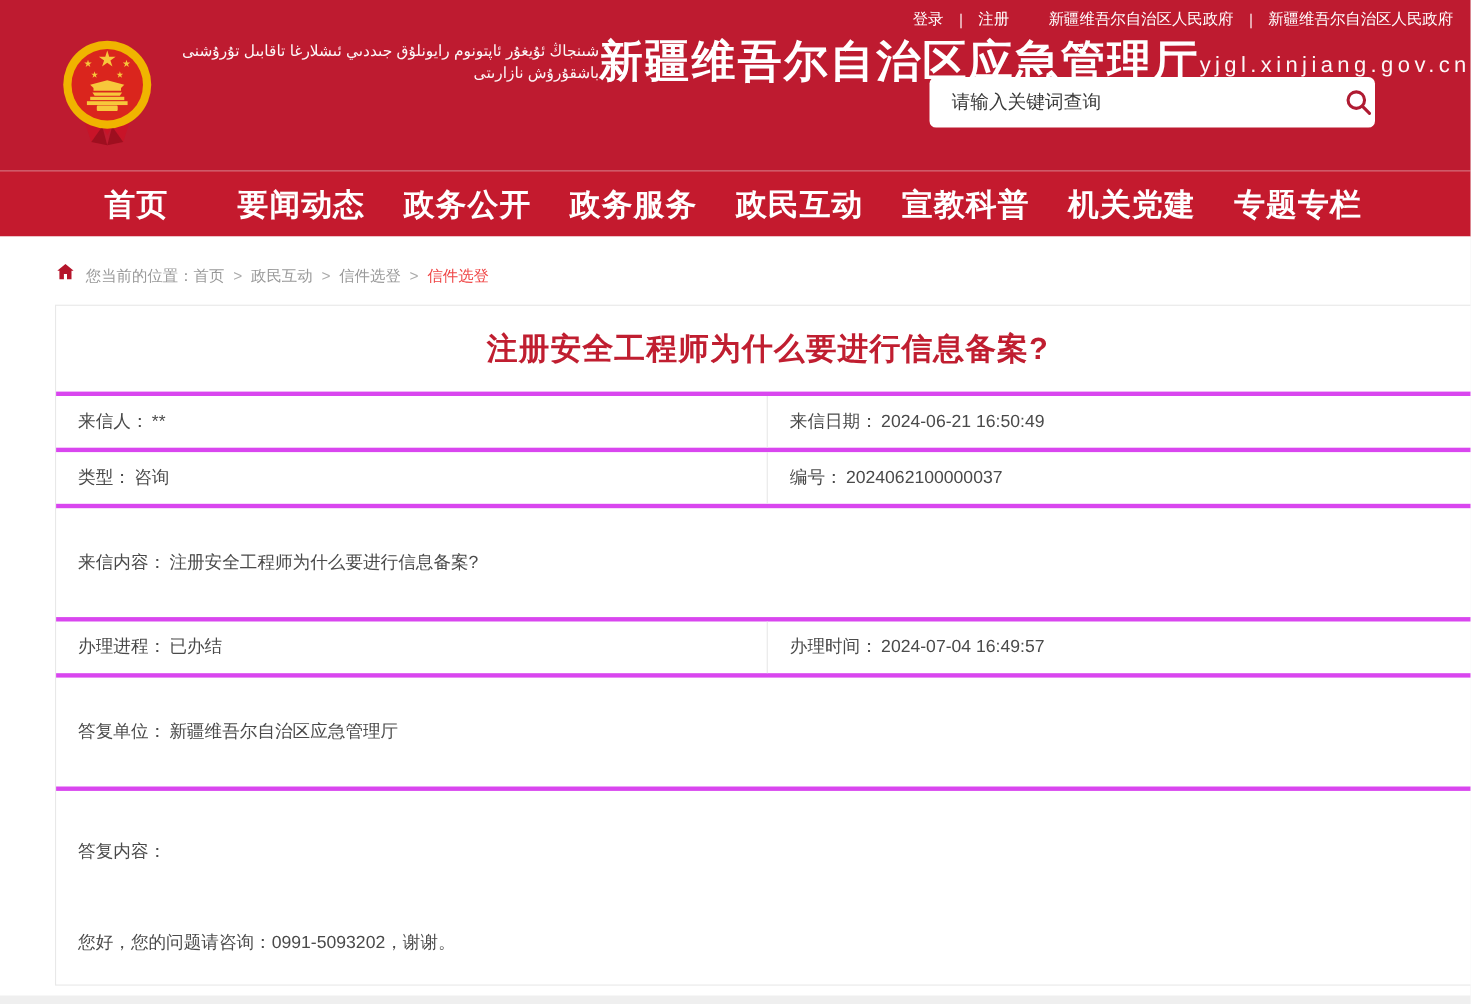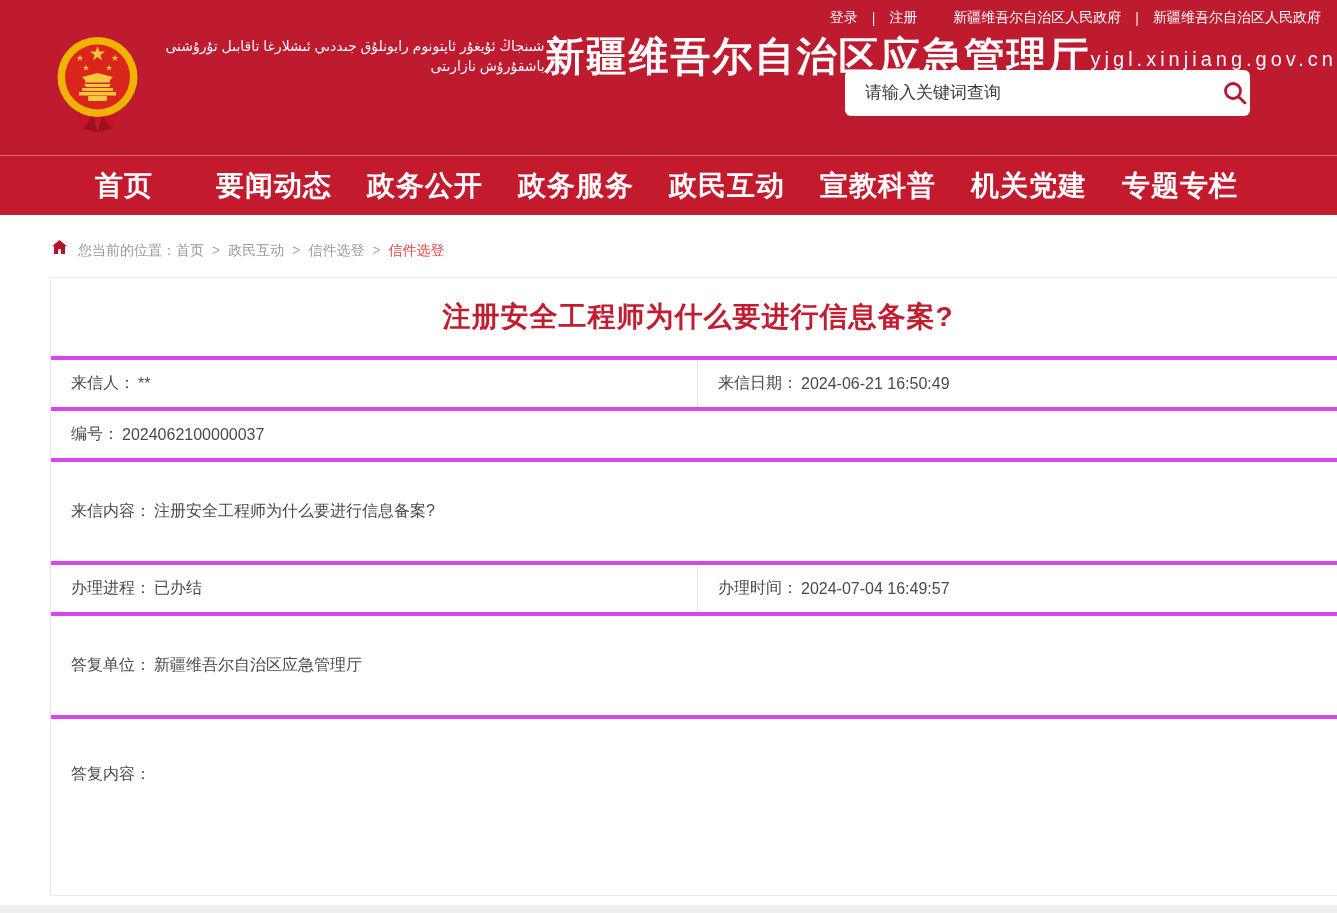--- a/index.html
+++ b/index.html
@@ -175,20 +175,24 @@
         <span>来信人：</span>
         <span class="val">**</span>
       </div>
       <div class="lt-cell lt-right">
         <span>来信日期：</span>
         <span class="val">2024-06-21 16:50:49</span>
       </div>
     </div>
 
     <div class="lt-row lt-split">
+      <div class="lt-cell lt-left">
+        <span>类型：</span>
+        <span class="val">咨询</span>
+      </div>
       <div class="lt-cell lt-right">
         <span>编号：</span>
         <span class="val">2024062100000037</span>
       </div>
     </div>
 
     <div class="lt-row lt-full">
       <span>来信内容：</span>
       <span class="val">注册安全工程师为什么要进行信息备案?</span>
     </div>
@@ -204,16 +208,17 @@
       </div>
     </div>
 
     <div class="lt-row lt-full">
       <span>答复单位：</span>
       <span class="val">新疆维吾尔自治区应急管理厅</span>
     </div>
 
     <div class="lt-row lt-reply">
       <span>答复内容：</span>
+      <span class="reply-value">您好，您的问题请咨询：0991-5093202，谢谢。</span>
     </div>
 
   </div>
 </div>
 
 </body></html>

